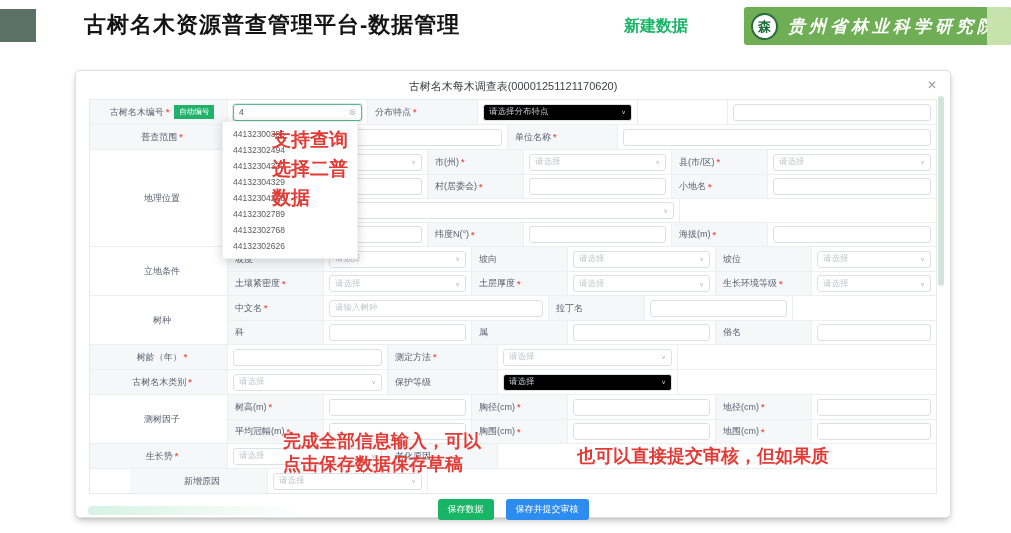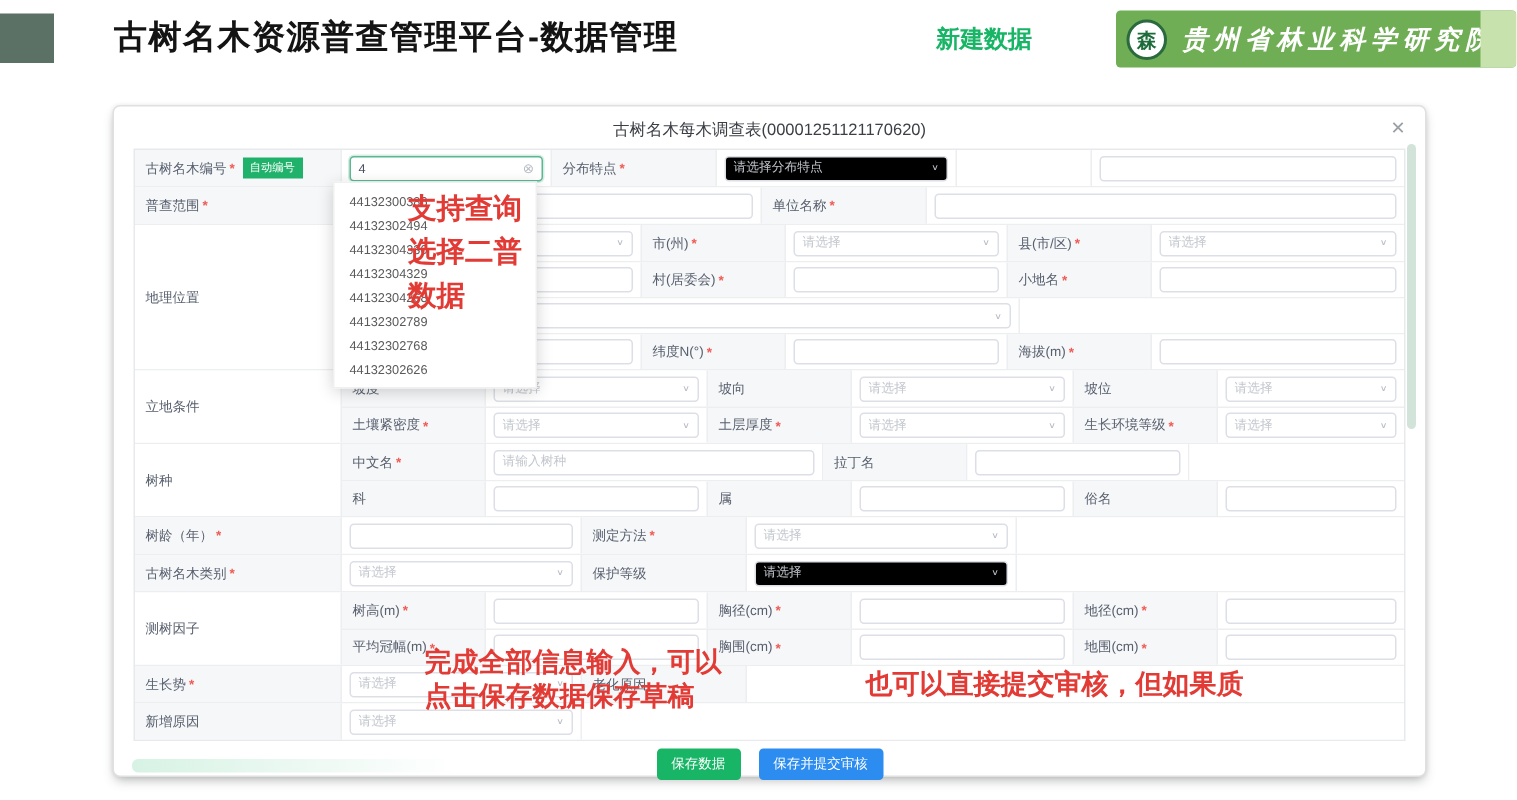--- a/index.html
+++ b/index.html
@@ -7,21 +7,21 @@
     --brand:#6fae55; --brand-light:#c7e2ad; --badge:#20b26b;
     --focus:#5cb893; --line:#eceef0; --labbg:#f6f7f9;
   }
   *{margin:0;padding:0;box-sizing:border-box;}
   html,body{background:#fff;}
   body{font-family:"Liberation Sans","DejaVu Sans",sans-serif;}
   #page{position:relative;width:1011px;height:533px;background:#fff;overflow:hidden;}
 
   
   .corner{position:absolute;left:0;top:9px;width:36px;height:33px;background:#5b7165;}
-  .app-title{position:absolute;left:76px;top:10px;font-size:22px;font-weight:700;color:#141414;letter-spacing:1px;}
+  .app-title{position:absolute;left:84px;top:10px;font-size:22px;font-weight:700;color:#141414;letter-spacing:1px;}
   .new-data{position:absolute;left:624px;top:16px;font-size:16px;font-weight:700;color:var(--green);cursor:pointer;}
   .org-badge{position:absolute;left:744px;top:7px;width:267px;height:38px;background:var(--brand);
     border-radius:3px;display:flex;align-items:center;padding-left:7px;overflow:hidden;}
   .org-cap{position:absolute;right:0;top:0;width:24px;height:100%;background:var(--brand-light);}
   .org-logo{width:27px;height:27px;border-radius:50%;background:#fff;border:2px solid #2a6a3e;
     display:flex;align-items:center;justify-content:center;flex:none;}
   .org-logo-glyph{color:#1d6b3a;font-size:13px;font-weight:700;line-height:1;}
   .org-name{color:#fff;font-family:"DejaVu Serif","Liberation Serif",serif;font-style:italic;font-weight:700;
     font-size:17px;letter-spacing:4px;margin-left:10px;white-space:nowrap;}
 
@@ -30,23 +30,23 @@
     border:1px solid #e0e0e0;border-radius:5px;
     box-shadow:0 4px 7px -2px rgba(90,100,95,.45),0 0 3px rgba(0,0,0,.08);}
   .modal-title{text-align:center;font-size:11px;color:#3c3f45;padding-top:8px;height:23px;}
   .close{position:absolute;top:7px;right:13px;font-size:12px;color:#9aa0a6;cursor:pointer;}
   .mint{position:absolute;left:12px;bottom:2px;width:215px;height:9px;border-radius:4px;
     background:linear-gradient(90deg,rgba(208,240,224,.85),rgba(208,240,224,0));}
 
   
   .form{border:1px solid #e7e9ec;margin:5px 13px 0;}
   .sec{display:flex;border-bottom:1px solid var(--line);}
-  .sec:last-child{border-bottom:none;}
+  .sec:last-child{border-bottom:none;margin-left:40px;}
   .glab{width:138px;flex:none;display:flex;align-items:center;padding-left:7px;
-    background:var(--labbg);border-right:1px solid var(--line);overflow:hidden;}
+    background:var(--labbg);border-right:1px solid var(--line);overflow:hidden;justify-content:center;}
   .glab.grp{background:#fff;}
   .glab-t{font-size:9px;color:#58606e;white-space:nowrap;}
   .rows{flex:1;display:flex;flex-direction:column;min-width:0;}
   .frow{display:flex;height:24px;}
   .frow + .frow{border-top:1px solid var(--line);}
   .cell{display:flex;align-items:center;border-right:1px solid var(--line);overflow:hidden;flex:none;}
   .cell:last-child{border-right:none;}
   .lab{background:var(--labbg);padding-left:7px;text-align:right;}
   .lab span{font-size:9px;color:#58606e;white-space:nowrap;}
   .ctrl,.fillc{background:#fff;}

